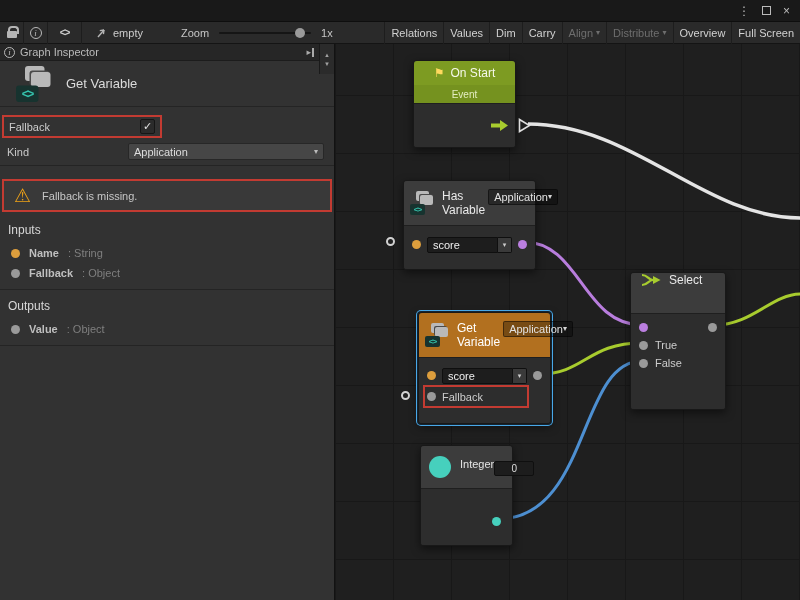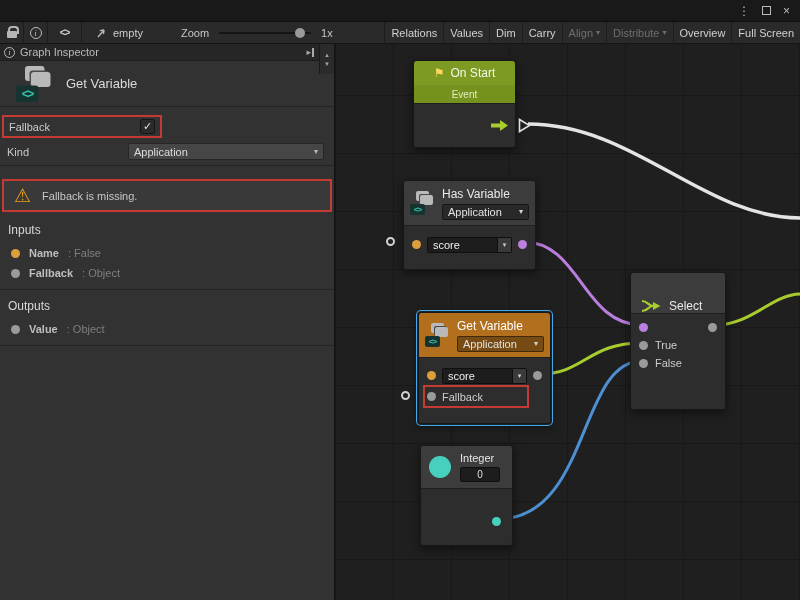--- a/index.html
+++ b/index.html
@@ -70,42 +70,42 @@
 
   
   .canvas{position:relative;flex:1;background-color:#1f1f1f;overflow:hidden;
     background-image:linear-gradient(#181818 1px,transparent 1px),linear-gradient(90deg,#181818 1px,transparent 1px);
     background-size:58px 58px;background-position:0 -7px,0 0}
   .wires{position:absolute;left:0;top:0;pointer-events:none}
   .node{position:absolute;background:#2d2d2d;border:1px solid #181818;border-radius:3px;box-shadow:0 3px 9px rgba(0,0,0,.5);font-size:11px}
   .node.selected{box-shadow:0 0 0 1px #15232e,0 0 0 2px #49a8e8,0 3px 9px rgba(0,0,0,.5)}
   .nhead2{display:flex;align-items:center;gap:6px;padding:0 6px;background:#3c3c3c;height:44px;border-radius:3px 3px 0 0}
   .nhead2.orange{background:#b2701f}
-  .nhead-col{flex:1;display:flex;flex-direction:column;gap:3px;min-width:0}
+  .nhead-col{flex:1;display:flex;flex-direction:row;gap:3px;min-width:0}
   .ntitle{font-size:12px;color:#e9e9e9}
   .nhead2.orange .ntitle{color:#ffffff}
   .ndrop{height:16px;background:rgba(0,0,0,.33);border:1px solid rgba(0,0,0,.45);border-radius:2px;display:flex;align-items:center;padding:0 5px;color:#e2e2e2}
   .ndrop .caret{margin-left:auto;color:#d5d5d5}
   .nbody{position:relative;background:#2d2d2d;border-top:1px solid #1f1f1f;border-radius:0 0 3px 3px}
   .prow{display:flex;align-items:center;gap:6px;padding:0 8px;height:21px}
   .vwrap{display:flex;flex:1;min-width:0}
   .vfield{flex:1;height:16px;background:#1d1d1d;border:1px solid #0f0f0f;border-radius:2px 0 0 2px;display:flex;align-items:center;padding:0 5px;color:#eeeeee}
   .vcaret{width:14px;height:16px;background:#3a3a3a;border:1px solid #0f0f0f;border-left:none;border-radius:0 2px 2px 0;display:flex;align-items:center;justify-content:center;font-size:7px;color:#cccccc}
   .onstart-h1{height:24px;background:#7d9b22;display:flex;align-items:center;justify-content:center;gap:6px;color:#f5f8e9;font-size:12px;border-radius:3px 3px 0 0}
   .onstart-h1 .flag{color:#ffd95e;font-size:12px}
   .onstart-h2{height:18px;background:#75921f;display:flex;align-items:center;justify-content:center;color:#e4edc2;font-size:10px}
   .go-arrow{position:absolute;right:6px;top:15px}
   .tri-port{position:absolute;right:-16px;top:57px}
-  .sel-head{height:40px;display:flex;align-items:flex-end;gap:8px;padding:0 10px;background:#3c3c3c;border-radius:3px 3px 0 0}
+  .sel-head{height:40px;display:flex;align-items:flex-start;gap:8px;padding:0 10px;background:#3c3c3c;border-radius:3px 3px 0 0}
   .sel-head .ntitle{font-size:12px}
   .prow18{display:flex;align-items:center;gap:7px;padding:0 8px;height:18px}
   .out{margin-left:auto}
   .int-head{display:flex;align-items:center;gap:9px;padding:0 8px;background:#3c3c3c;height:42px;border-radius:3px 3px 0 0}
   .int-circle{width:22px;height:22px;border-radius:50%;background:#46d0bd;flex:none}
-  .int-col{display:flex;flex-direction:column}
+  .int-col{display:flex;flex-direction:row}
   .int-col .ntitle{font-size:11px;color:#e5e5e5}
   .intfield{width:40px;height:15px;background:#1d1d1d;border:1px solid #0f0f0f;border-radius:2px;color:#dddddd;font-size:10px;display:flex;align-items:center;justify-content:center;margin-top:3px}
   .ring{position:absolute;width:9px;height:9px;border:2px solid #d2d2d2;border-radius:50%}
   .redbox{position:absolute;border:2px solid #c33b32;pointer-events:none}
   .absdot{position:absolute}
 </style>
 </head>
 <body>
 
 <div class="window">
@@ -214,21 +214,21 @@
 
       <div class="warnbox">
         <span class="warn-icon">⚠</span>
         <span class="warn-text">Fallback is missing.</span>
       </div>
 
       <div class="sect-h">Inputs</div>
       <div class="port-row">
         <span class="dot orange"></span>
         <span class="pname">Name</span>
-        <span class="ptype">: False</span>
+        <span class="ptype">: String</span>
       </div>
       <div class="port-row">
         <span class="dot gray"></span>
         <span class="pname">Fallback</span>
         <span class="ptype">: Object</span>
       </div>
       <div class="sect-div"></div>
 
       <div class="sect-h">Outputs</div>
       <div class="port-row">

